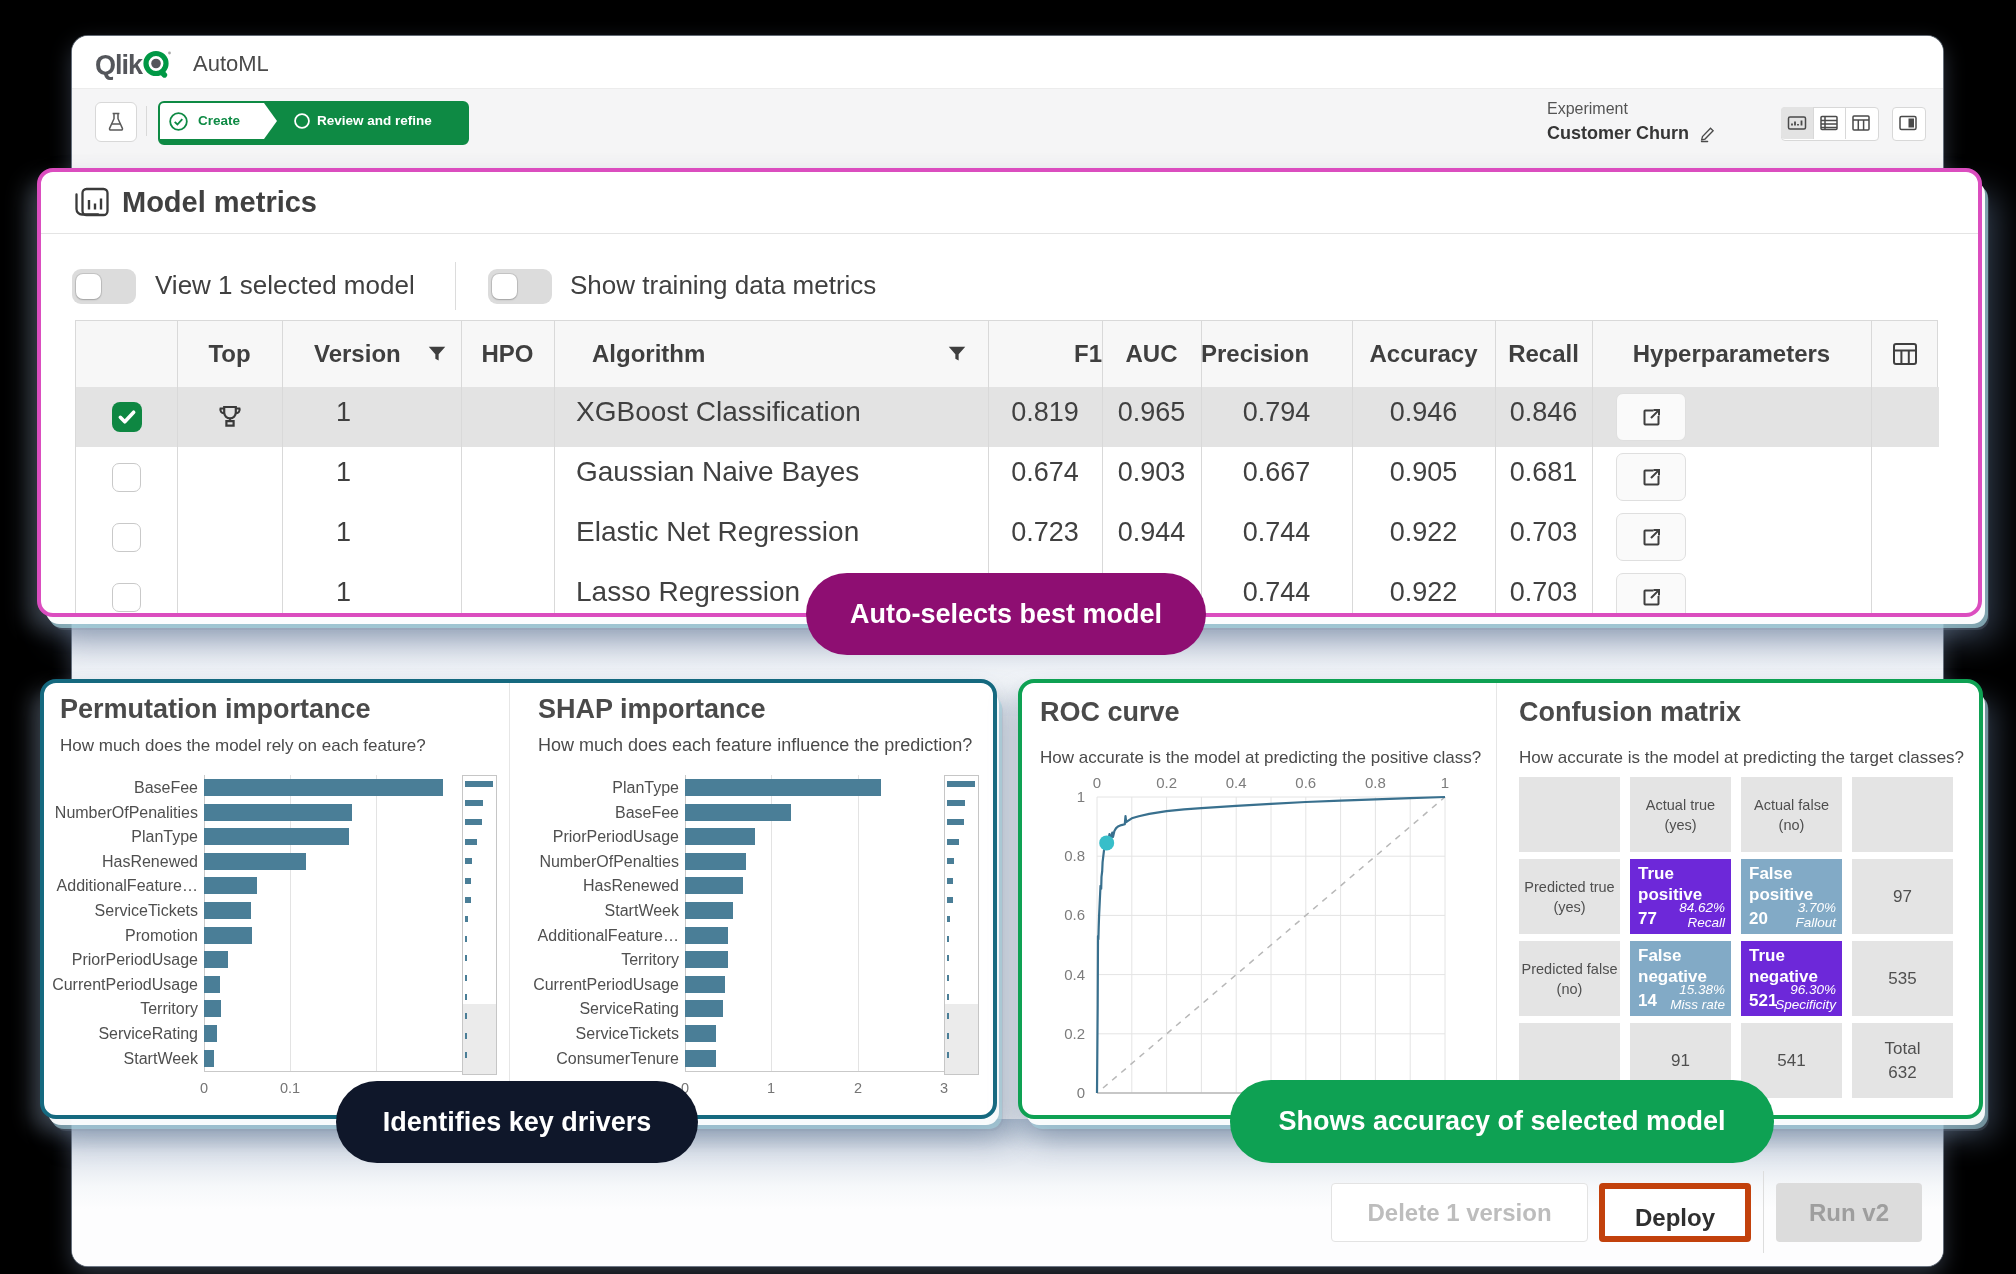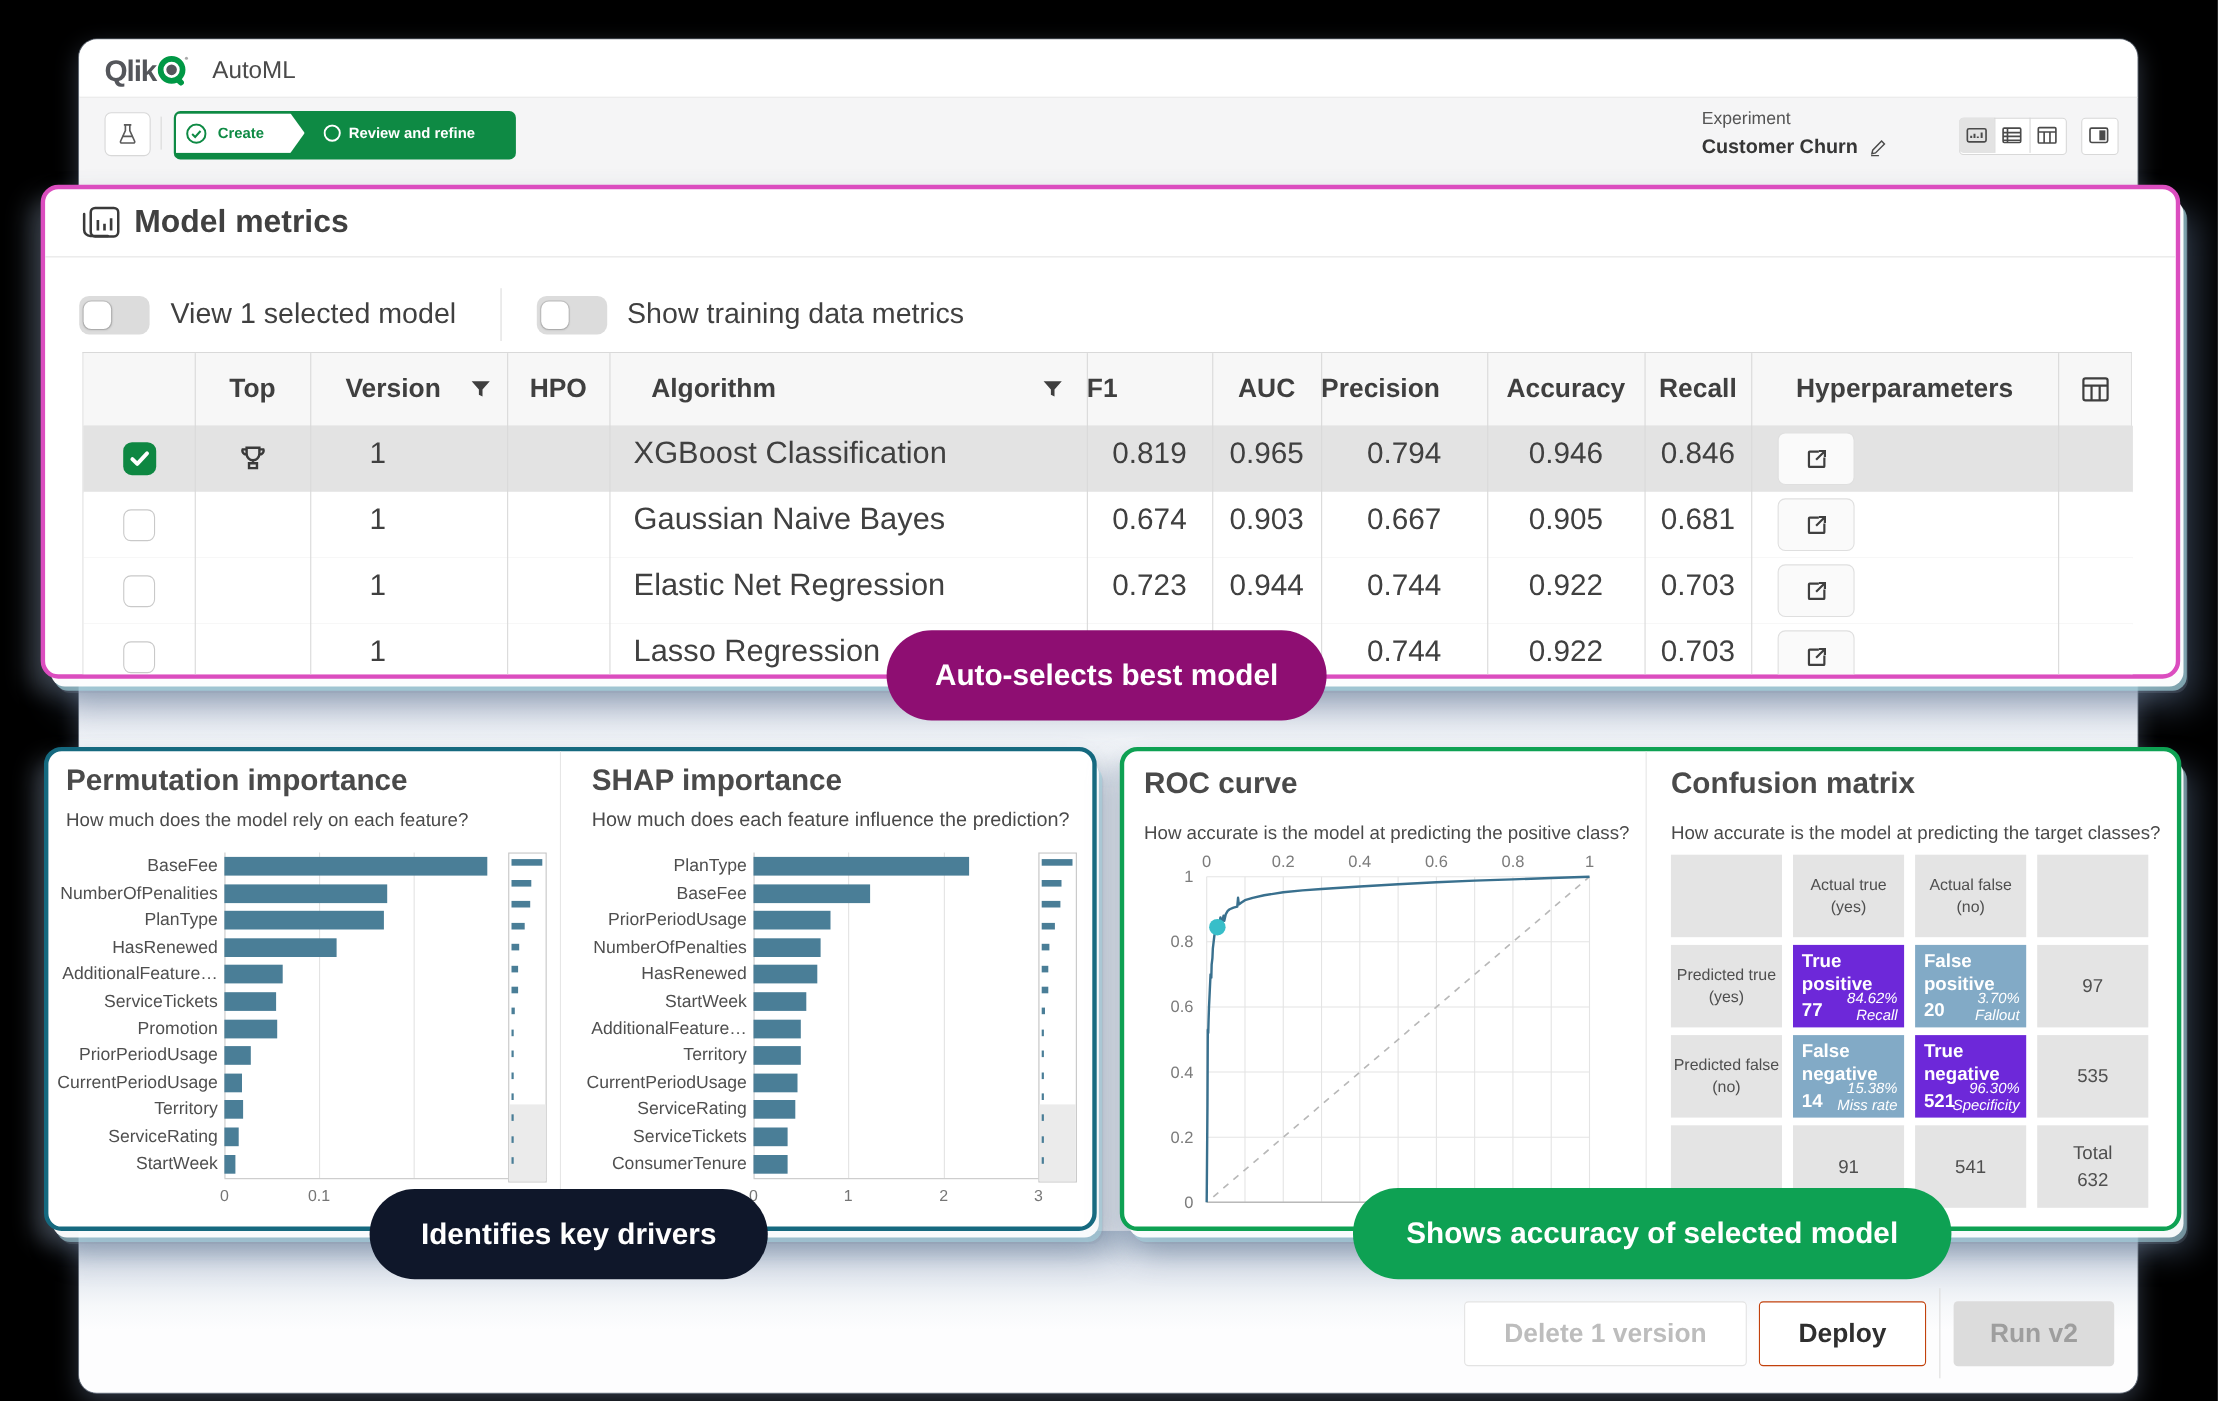--- a/index.html
+++ b/index.html
@@ -137,21 +137,21 @@
     </svg>
     <svg class="abs" style="left:1779px;top:77px" width="20" height="20" viewBox="0 0 20 20" fill="none" stroke="#4A4A4A" stroke-width="1.5">
       <rect x="2" y="3" width="16" height="14" rx="1"></rect>
       <path d="M2 7h16M7.3 7v10M12.6 7v10"></path>
     </svg>
     <svg class="abs" style="left:1826px;top:77px" width="20" height="20" viewBox="0 0 20 20" fill="none" stroke="#4A4A4A" stroke-width="1.5">
       <rect x="2" y="3.5" width="16" height="13" rx="1.5"></rect>
       <rect x="10.5" y="5.5" width="5.5" height="9" fill="#4A4A4A" stroke="none"></rect>
     </svg>
     <div class="abs bbtn" style="left:1259px;top:1147px;width:257px;height:59px;line-height:57px;background:#fff;border:1px solid #E3E3E3;color:#BDBDBD;">Delete 1 version</div>
-    <div class="abs bbtn" style="left:1527px;top:1147px;width:152px;height:59px;line-height:57px;background:#fff;border:1px solid #c2410c;color:#2F2F2F;">Deploy</div>
+    <div class="abs bbtn" style="left:1527px;top:1147px;width:152px;height:59px;line-height:57px;background:#fff;border:6px solid #c2410c;color:#2F2F2F;">Deploy</div>
     <div class="abs" style="left:1691px;top:1135px;width:1px;height:82px;background:#DDDDDD;"></div>
     <div class="abs bbtn" style="left:1704px;top:1147px;width:146px;height:59px;line-height:59px;background:#DCDCDC;color:#9E9E9E;">Run v2</div>
   </div>
   <div id="pinkpanel" class="abs">
     <svg class="abs" style="left:31px;top:13px" width="37" height="37" viewBox="0 0 37 37" fill="none" stroke="#3A3A3A" stroke-width="2.3">
       <rect x="10.5" y="4" width="25" height="26" rx="4"></rect>
       <path d="M4.5 9.5v14.5a5.5 5.5 0 0 0 5.5 5.5h16" stroke-linecap="round"></path>
       <path d="M17 15v9.5M23 18.5v6M29 13.5v11" stroke-width="2.4"></path>
     </svg>
     <div id="mmtitle" class="abs">Model metrics</div>
@@ -170,21 +170,21 @@
         <div class="abs hdr" style="left:101px;width:105px;line-height:66px;text-align:center;">Top</div>
         <div class="abs hdr" style="left:238px;line-height:66px;">Version</div>
         <svg class="abs" style="left:350px;top:22px" width="22" height="22" viewBox="0 0 24 24" fill="#3F3F3F">
           <path d="M3 4h18l-7.2 8.2V19l-3.6-1.8v-5z"></path>
         </svg>
         <div class="abs hdr" style="left:385px;width:93px;line-height:66px;text-align:center;">HPO</div>
         <div class="abs hdr" style="left:516px;line-height:66px;">Algorithm</div>
         <svg class="abs" style="left:870px;top:22px" width="22" height="22" viewBox="0 0 24 24" fill="#3F3F3F">
           <path d="M3 4h18l-7.2 8.2V19l-3.6-1.8v-5z"></path>
         </svg>
-        <div class="abs hdr" style="left:912px;width:114px;line-height:66px;text-align:left;">F1</div>
+        <div class="abs hdr" style="left:912px;width:114px;line-height:66px;text-align:right;">F1</div>
         <div class="abs hdr" style="left:1026px;width:99px;line-height:66px;text-align:center;">AUC</div>
         <div class="abs hdr" style="left:1125px;width:151px;line-height:66px;text-align:left;">Precision</div>
         <div class="abs hdr" style="left:1276px;width:143px;line-height:66px;text-align:center;">Accuracy</div>
         <div class="abs hdr" style="left:1419px;width:97px;line-height:66px;text-align:center;">Recall</div>
         <div class="abs hdr" style="left:1516px;width:279px;line-height:66px;text-align:center;">Hyperparameters</div>
         <svg class="abs" style="left:1816px;top:20px" width="26" height="26" viewBox="0 0 26 26" fill="none" stroke="#3F3F3F" stroke-width="2">
           <rect x="2" y="3" width="22" height="20" rx="2"></rect>
           <path d="M2 9.5h22M9.4 9.5V23M16.8 9.5V23"></path>
         </svg>
       </div>

